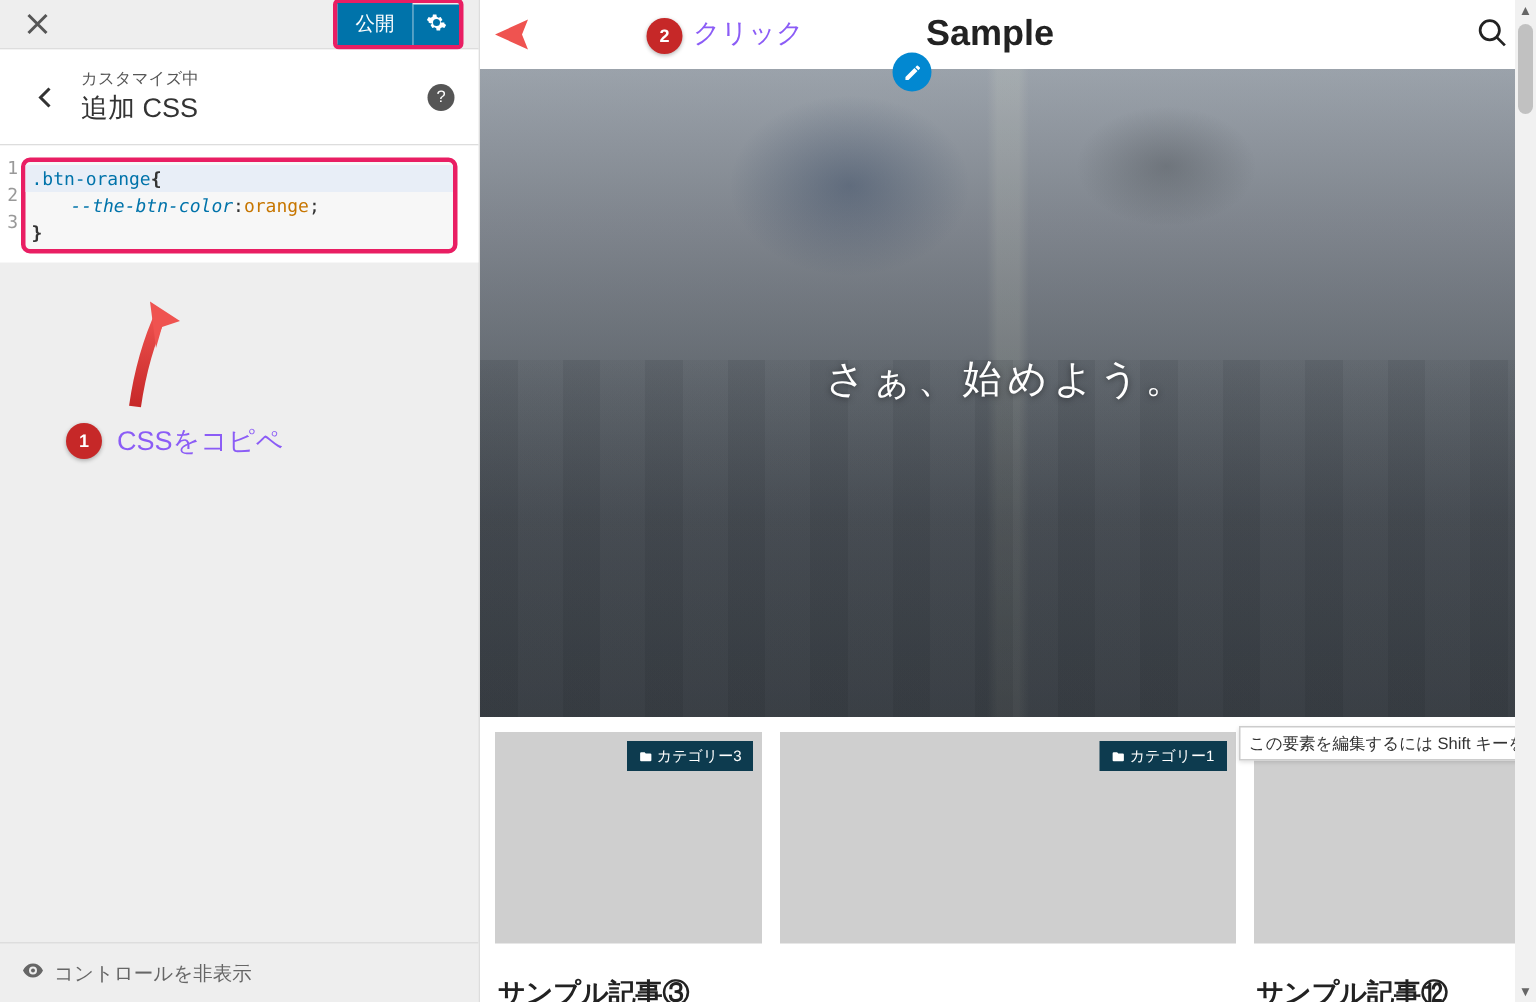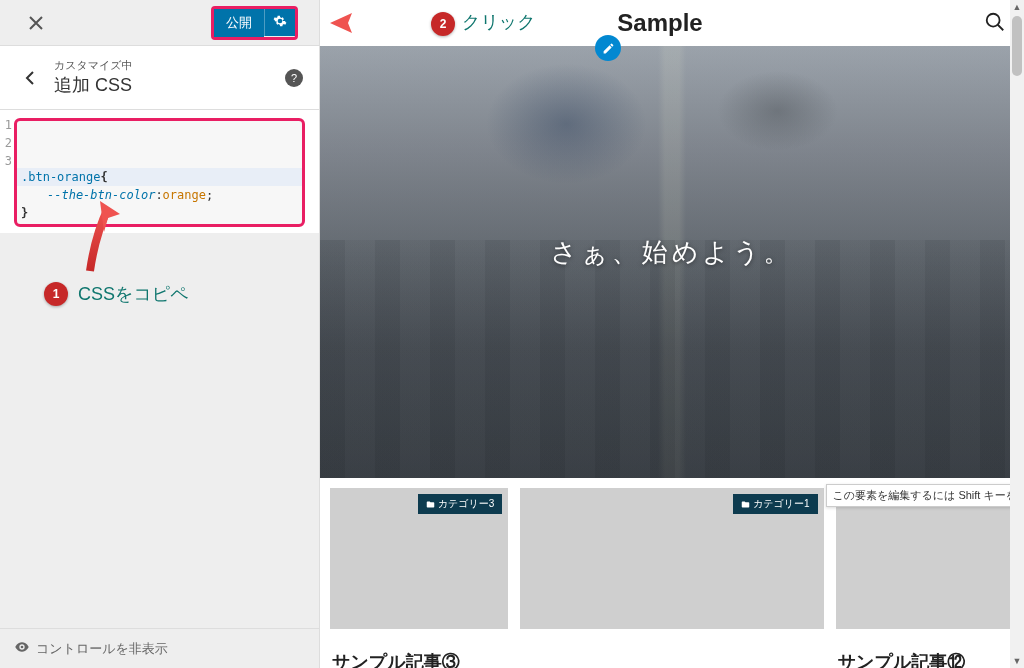--- a/index.html
+++ b/index.html
@@ -1,54 +1,54 @@
 <!DOCTYPE html>
 <html><head>
   <meta charset="utf-8">
   <style>
     * { margin: 0; padding: 0; box-sizing: border-box; }
     body { font-family: -apple-system, BlinkMacSystemFont, "Segoe UI", sans-serif; width: 1024px; height: 668px; overflow: hidden; display: flex; background: #f1f1f1; }
     
     
     .sidebar { width: 320px; height: 100%; background: #eeeeee; display: flex; flex-direction: column; border-right: 1px solid #ddd; position: relative; }
-    .sidebar-top { height: 46px; background: #eeeeee; display: flex; align-items: center; justify-content: space-between; padding: 0 21px; border-bottom: 1px solid #ddd; gap: 11px; }
+    .sidebar-top { height: 33px; background: #eeeeee; display: flex; align-items: center; justify-content: space-between; padding: 0 10px; border-bottom: 1px solid #ddd; gap: 11px; }
     .close-btn { width: 30px; height: 30px; display: flex; align-items: center; justify-content: center; color: #555; font-size: 16px; cursor: pointer; }
     .publish-group { display: flex; align-items: center; border: 3px solid #e91e63; border-radius: 4px; }
     .publish-btn { background: #0073aa; color: #fff; padding: 5px 12px; font-size: 13px; border: none; cursor: pointer; }
     .gear-btn { background: #0073aa; color: #fff; padding: 5px 8px; border: none; border-left: 1px solid rgba(255,255,255,0.3); cursor: pointer; }
     
     .sidebar-header { background: #fff; padding: 12px 16px; display: flex; align-items: center; border-bottom: 1px solid #ddd; }
     .back-btn { width: 28px; height: 28px; display: flex; align-items: center; justify-content: center; cursor: pointer; color: #333; margin-right: 10px; }
     .header-text { flex: 1; }
     .header-sub { font-size: 11px; color: #555; }
     .header-title { font-size: 18px; color: #333; font-weight: 400; }
     .help-icon { width: 18px; height: 18px; border-radius: 50%; background: #555; color: #fff; display: flex; align-items: center; justify-content: center; font-size: 11px; cursor: pointer; }
     
     .code-area { background: #fff; position: relative; }
     .code-box { border: 3px solid #e91e63; border-radius: 6px; margin: 6px 14px 6px 14px; padding: 2px 0; background: #f7f7f7; position: relative; }
     .code-line { display: flex; font-family: Consolas, Monaco, monospace; font-size: 12px; line-height: 18px; }
-    .code-line:nth-child(1) { background: #e8eef7; margin-top: 45px; }
+    .code-line:nth-child(1) { background: #e8eef7; }
     .ln1 { position: relative; padding-left: 4px; }
     .ln2 { position: relative; padding-left: 30px; }
     .ln3 { position: relative; padding-left: 4px; }
     .c-sel { color: #0073aa; }
     .c-brace { color: #333; font-weight: bold; }
     .c-prop { color: #0073aa; font-style: italic; }
     .c-val { color: #c77600; }
     .c-punct { color: #333; }
     
     .line-gutter { position: absolute; left: 2px; top: 8px; font-family: Consolas, monospace; font-size: 12px; color: #999; }
     .line-gutter div { height: 18px; text-align: right; width: 10px; }
     
     .sidebar-footer { position: absolute; bottom: 0; left: 0; right: 0; padding: 10px 14px; display: flex; align-items: center; color: #666; font-size: 13px; border-top: 1px solid #ddd; cursor: pointer; background: #eeeeee; }
     .eye-icon { margin-right: 6px; }
     
     
     .annotation-badge { position: absolute; width: 24px; height: 24px; border-radius: 50%; background: #c62828; color: #fff; display: flex; align-items: center; justify-content: center; font-size: 12px; font-weight: bold; box-shadow: 0 1px 3px rgba(0,0,0,0.3); }
-    .annotation-text { position: absolute; color: #0f766e; font-size: 18px; font-weight: 500; }
+    .annotation-text { position: absolute; color: #8b5cf6; font-size: 18px; font-weight: 500; }
     .arrow { position: absolute; }
     .arrow svg { display: block; }
     
     
     .preview { flex: 1; height: 100%; background: #fff; position: relative; overflow: hidden; }
     .preview-header { height: 46px; display: flex; align-items: center; justify-content: flex-end; padding: 0 16px; }
     .site-title { font-size: 24px; font-weight: bold; color: #222; flex: 1; text-align: center; }
     .search-icon { width: 24px; height: 24px; cursor: pointer; }
     .edit-badge { position: absolute; left: 275px; top: 35px; width: 26px; height: 26px; border-radius: 50%; background: #0288d1; color: #fff; display: flex; align-items: center; justify-content: center; cursor: pointer; z-index: 10; }
     

